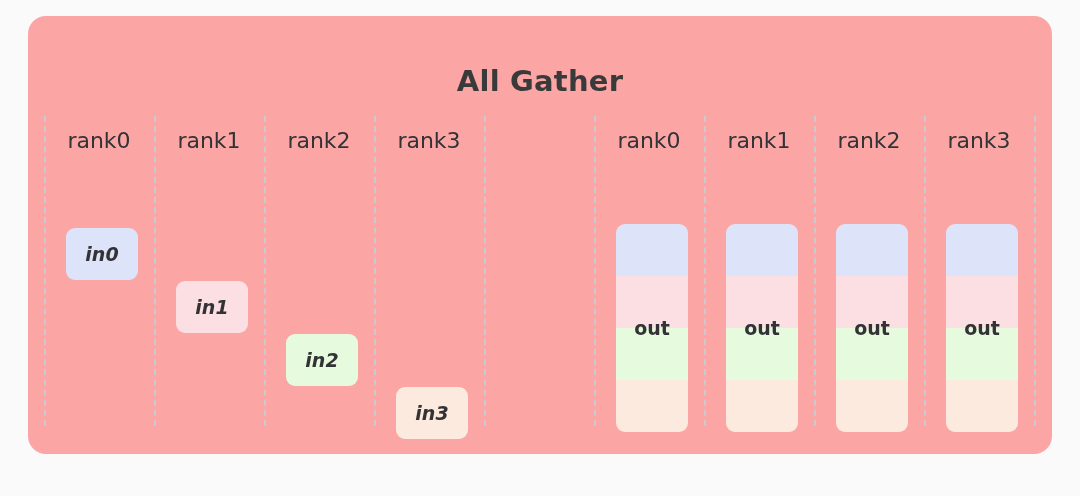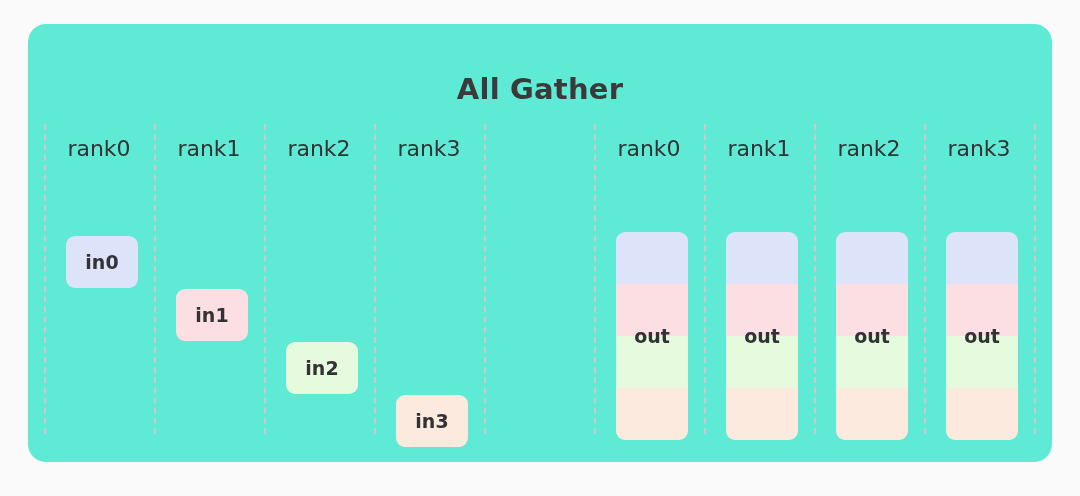--- a/index.html
+++ b/index.html
@@ -18,24 +18,24 @@
     position: relative;
     width: 1080px;
     height: 496px;
     background: #fafafa;
   }
 
   
   #card {
     position: absolute;
     left: 28px;
-    top: 24px;
+    top: 16px;
     width: 1024px;
     height: 438px;
-    background: #5eead4;
+    background: #fca5a5;
     border-radius: 18px;
     box-sizing: border-box;
   }
 
   
   #title {
     position: absolute;
     left: 0;
     top: 48px;
     width: 1024px;
@@ -87,20 +87,21 @@
     width: 72px;
     height: 52px;
     border-radius: 9px;
     display: flex;
     align-items: center;
     justify-content: center;
     font-size: 19px;
     font-weight: 700;
     color: #333336;
     box-sizing: border-box;
+    font-style: italic;
   }
 
   
   .out-stack {
     position: absolute;
     top: 108px;
     width: 72px;
     height: 208px;
     border-radius: 9px;
     overflow: hidden;

